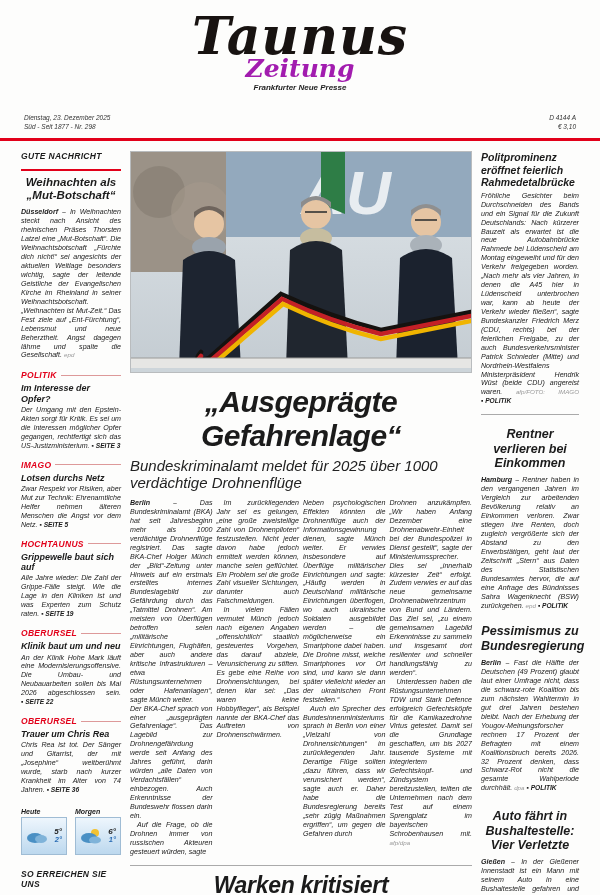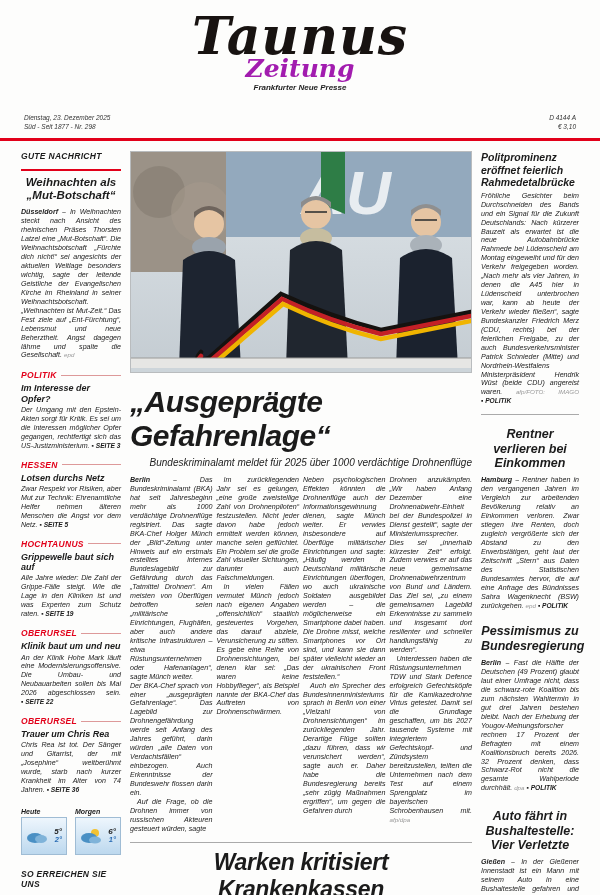--- a/index.html
+++ b/index.html
@@ -42,22 +42,22 @@
           background:linear-gradient(#eef6fd,#bcd8ee);border:1px solid #9fbcd4;}
   .wx-temps{text-align:right;line-height:1.15;}
   .wx-hi{font-size:8px;font-weight:bold;color:#222;}
   .wx-lo{font-size:7.5px;font-weight:bold;color:#2a6db5;}
   
   .contact{margin-top:4px;}
   .contact-line{font-size:6.6px;line-height:1.32;color:#222;}
   .contact-line b{font-weight:bold;}
   
   .photo-frame{border:1px solid #b9bcbe;background:#cdd5da;}
-  .main-headline{font-size:30px;font-weight:bold;text-align:left;margin:12px 0 4px 0;letter-spacing:-.5px;}
-  .main-subhead{font-size:10px;text-align:right;margin-bottom:8px;color:#222;}
+  .main-headline{font-size:30px;font-weight:bold;text-align:center;margin:12px 0 4px 0;letter-spacing:-.5px;}
+  .main-subhead{font-size:15px;text-align:left;margin-bottom:8px;color:#222;}
   .art-cols{display:grid;grid-template-columns:repeat(4,1fr);column-gap:4px;margin-top:2px;}
   .center-divider{height:1px;background:#aaa;margin:8px 0 6px 0;}
   .sec-headline{font-size:23px;font-weight:bold;text-align:center;margin:2px 0 3px 0;letter-spacing:-.3px;}
   
   .right-col{display:flex;flex-direction:column;}
   .bridge-head{font-size:10.5px;font-weight:bold;line-height:1.2;margin-bottom:3px;}
   .r-divider{height:1px;background:#aaa;margin:8px 0;}
   .r-story-head{font-size:12.5px;font-weight:bold;text-align:center;line-height:1.15;margin:4px 0 6px 0;}
 </style>
 </head>
@@ -103,21 +103,21 @@
             </div>
             <div class="brief-head">Im Interesse der Opfer?</div>
             <p class="body-txt" style="margin:0;">
               <span>Der Umgang mit den Epstein-Akten sorgt für Kritik. Es sei um die Interessen möglicher Opfer gegangen, rechtfertigt sich das US-Justizministerium.</span>
               <b class="pageref">SEITE 3</b>
             </p>
           </div>
 
           <div class="brief">
             <div class="sec-red">
-              <span>HESSEN</span>
+              <span>IMAGO</span>
             </div>
             <div class="brief-head">Lotsen durchs Netz</div>
             <p class="body-txt" style="margin:0;">
               <span>Zwar Respekt vor Risiken, aber Mut zur Technik: Ehrenamtliche Helfer nehmen älteren Menschen die Angst vor dem Netz.</span>
               <b class="pageref">SEITE 5</b>
             </p>
           </div>
 
           <div class="brief">
             <div class="sec-red">

